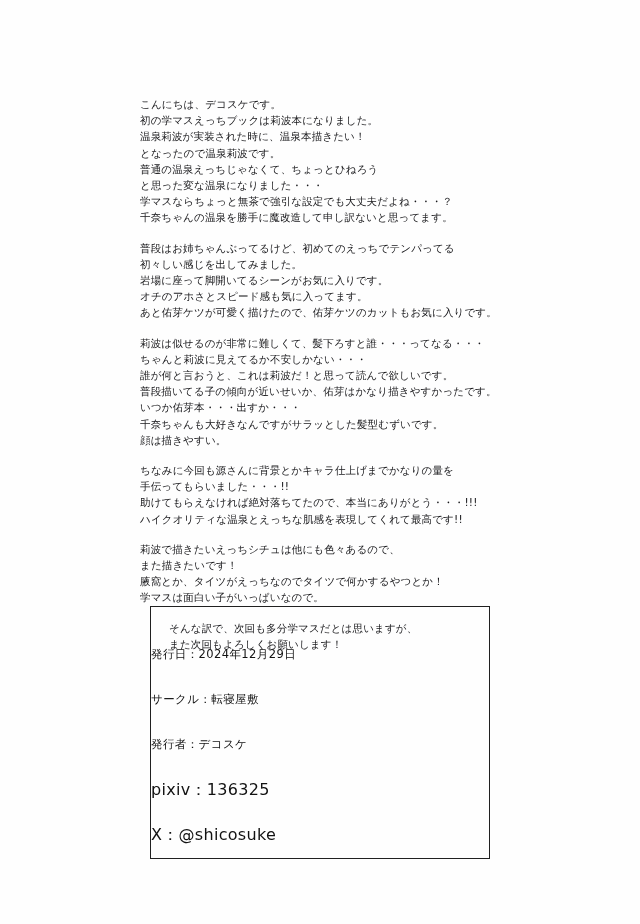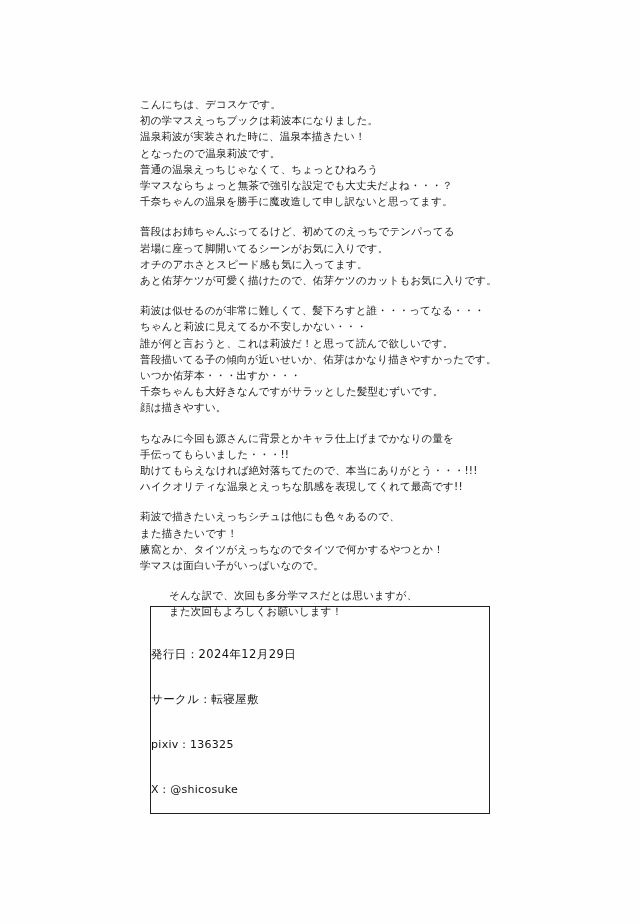--- a/index.html
+++ b/index.html
@@ -57,43 +57,45 @@
   .colophon-row {
     display: block;
     font-size: 11.5px;
     line-height: 19px;
     letter-spacing: 0.4px;
     white-space: pre;
     color: #121212;
     margin-top: 26px;
   }
   .colophon-row.small {
-    font-size: 11px;
+    font-size: 16px;
     letter-spacing: 0.3px;
   }
 </style>
 </head>
 <body>
 
 <div class="page">
 
   <div class="afterword">
 
     <div class="para">
       <span class="line">こんにちは、デコスケです。</span>
       <span class="line">初の学マスえっちブックは莉波本になりました。</span>
       <span class="line">温泉莉波が実装された時に、温泉本描きたい！</span>
       <span class="line">となったので温泉莉波です。</span>
       <span class="line">普通の温泉えっちじゃなくて、ちょっとひねろう</span>
+      <span class="line">と思った変な温泉になりました・・・</span>
       <span class="line">学マスならちょっと無茶で強引な設定でも大丈夫だよね・・・？</span>
       <span class="line">千奈ちゃんの温泉を勝手に魔改造して申し訳ないと思ってます。</span>
     </div>
 
     <div class="para">
       <span class="line">普段はお姉ちゃんぶってるけど、初めてのえっちでテンパってる</span>
+      <span class="line">初々しい感じを出してみました。</span>
       <span class="line">岩場に座って脚開いてるシーンがお気に入りです。</span>
       <span class="line">オチのアホさとスピード感も気に入ってます。</span>
       <span class="line">あと佑芽ケツが可愛く描けたので、佑芽ケツのカットもお気に入りです。</span>
     </div>
 
     <div class="para">
       <span class="line">莉波は似せるのが非常に難しくて、髪下ろすと誰・・・ってなる・・・</span>
       <span class="line">ちゃんと莉波に見えてるか不安しかない・・・</span>
       <span class="line">誰が何と言おうと、これは莉波だ！と思って読んで欲しいです。</span>
       <span class="line">普段描いてる子の傾向が近いせいか、佑芽はかなり描きやすかったです。</span>
@@ -119,17 +121,18 @@
     <div class="para">
       <span class="line">そんな訳で、次回も多分学マスだとは思いますが、</span>
       <span class="line">また次回もよろしくお願いします！</span>
     </div>
 
   </div>
 
   <div class="colophon">
     <span class="colophon-row">発行日：2024年12月29日</span>
     <span class="colophon-row">サークル：転寝屋敷</span>
+    <span class="colophon-row">発行者：デコスケ</span>
     <span class="colophon-row small">pixiv：136325</span>
     <span class="colophon-row small">X：@shicosuke</span>
   </div>
 
 </div>
 
 </body></html>

